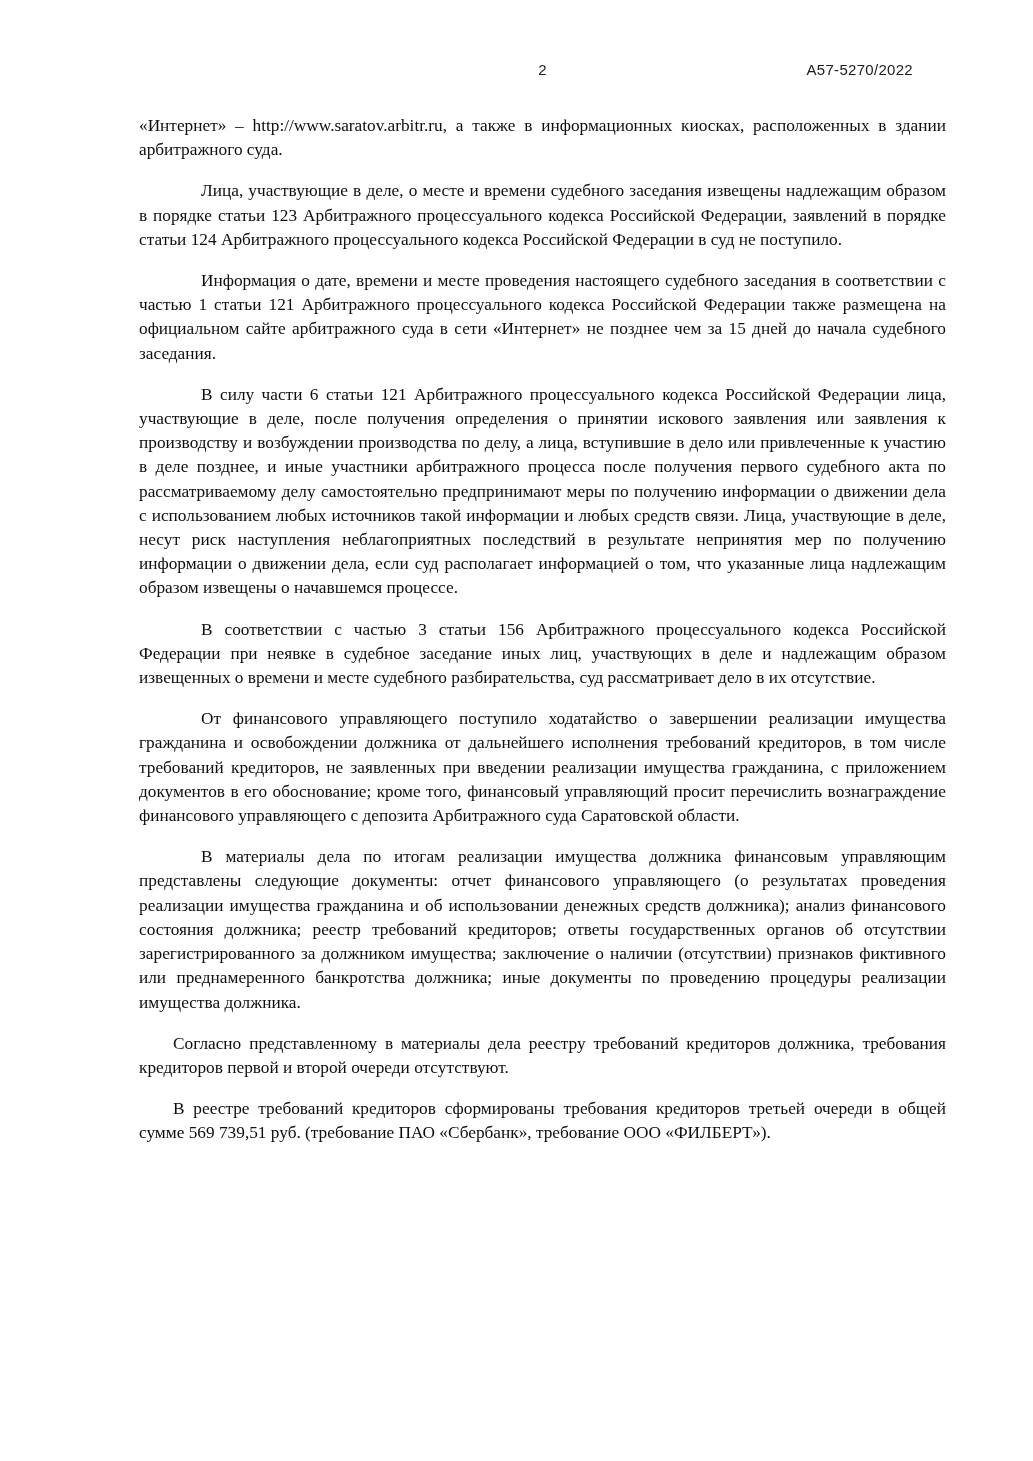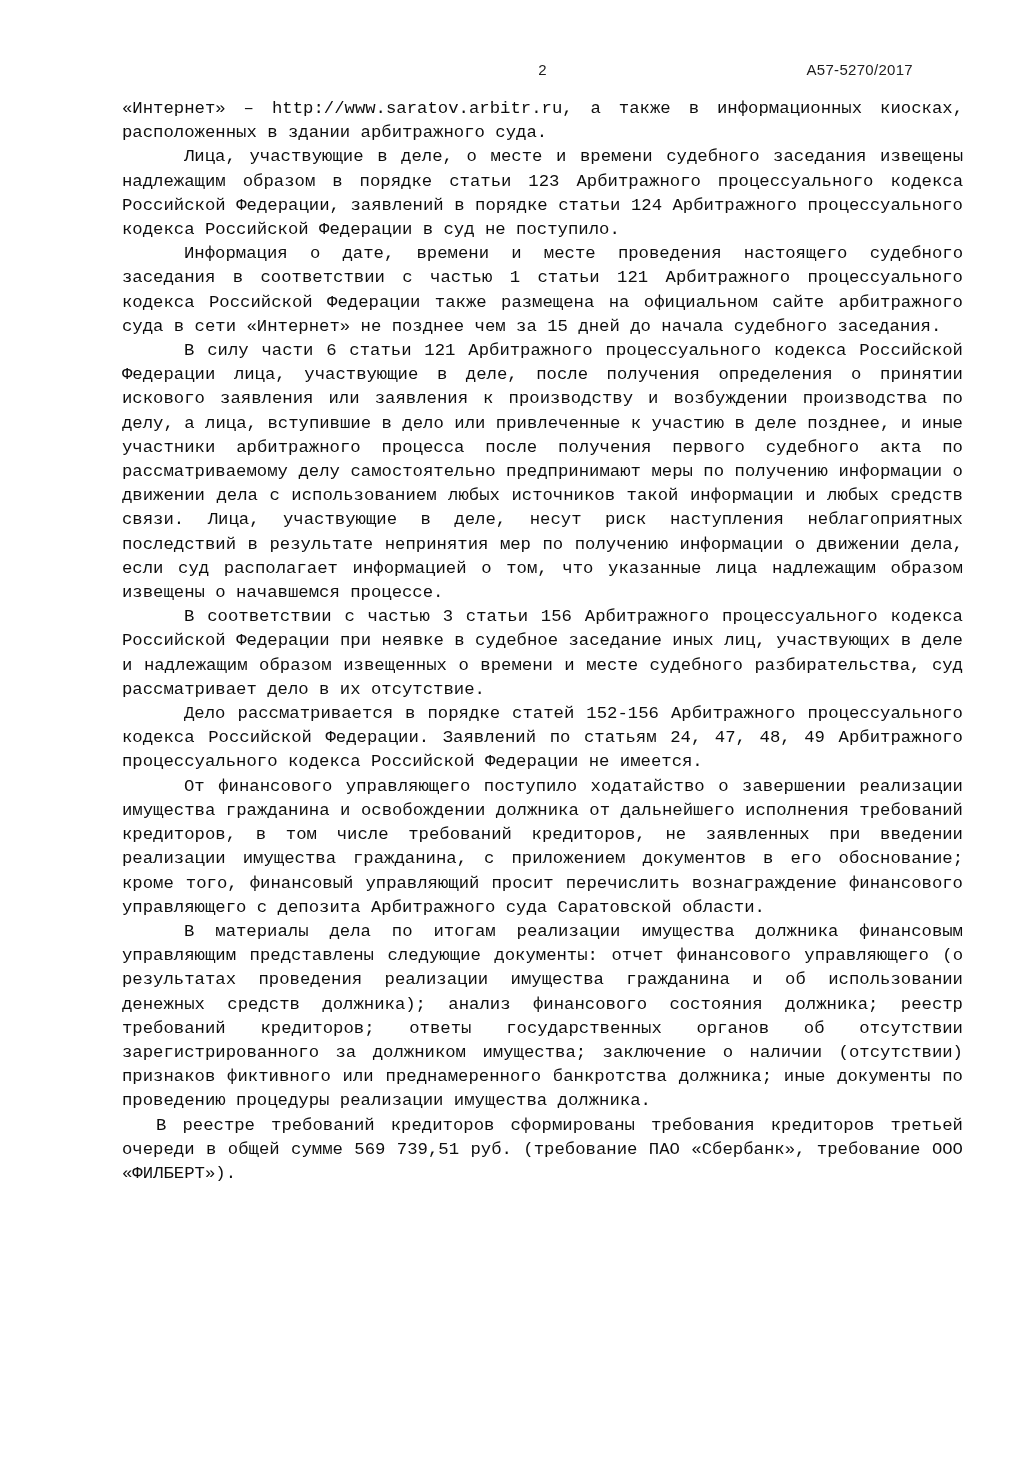--- a/index.html
+++ b/index.html
@@ -43,43 +43,42 @@
     position: absolute;
     top: 97px;
     left: 122px;
     width: 841px;
     font-size: 17.3px;
     line-height: 24.2px;
     text-align: justify;
     color: #0d0d0d;
   }
   .doc-body p {
-    margin: 0;
+    margin: 17px;
     padding: 0;
-    font-family: Liberation Mono, monospace;
   }
   .doc-body p.indent      { text-indent: 62px; }
   .doc-body p.no-indent   { text-indent: 0; }
   .doc-body p.small-indent{ text-indent: 34px; }
 </style>
 </head>
 <body>
 
 <div class="page">
 
   <div class="page-header">
     <span class="page-number">2</span>
-    <span class="case-number">А57-5270/2017</span>
+    <span class="case-number">А57-5270/2022</span>
   </div>
 
   <div class="doc-body">
     <p class="no-indent">«Интернет» – http://www.saratov.arbitr.ru, а также в информационных киосках, расположенных в здании арбитражного суда.</p>
     <p class="indent">Лица, участвующие в деле, о месте и времени судебного заседания извещены надлежащим образом в порядке статьи 123 Арбитражного процессуального кодекса Российской Федерации, заявлений в порядке статьи 124 Арбитражного процессуального кодекса Российской Федерации в суд не поступило.</p>
     <p class="indent">Информация о дате, времени и месте проведения настоящего судебного заседания в соответствии с частью 1 статьи 121 Арбитражного процессуального кодекса Российской Федерации также размещена на официальном сайте арбитражного суда в сети «Интернет» не позднее чем за 15 дней до начала судебного заседания.</p>
     <p class="indent">В силу части 6 статьи 121 Арбитражного процессуального кодекса Российской Федерации лица, участвующие в деле, после получения определения о принятии искового заявления или заявления к производству и возбуждении производства по делу, а лица, вступившие в дело или привлеченные к участию в деле позднее, и иные участники арбитражного процесса после получения первого судебного акта по рассматриваемому делу самостоятельно предпринимают меры по получению информации о движении дела с использованием любых источников такой информации и любых средств связи. Лица, участвующие в деле, несут риск наступления неблагоприятных последствий в результате непринятия мер по получению информации о движении дела, если суд располагает информацией о том, что указанные лица надлежащим образом извещены о начавшемся процессе.</p>
     <p class="indent">В соответствии с частью 3 статьи 156 Арбитражного процессуального кодекса Российской Федерации при неявке в судебное заседание иных лиц, участвующих в деле и надлежащим образом извещенных о времени и месте судебного разбирательства, суд рассматривает дело в их отсутствие.</p>
-    <p class="indent">Дело рассматривается в порядке статей 152-156 Арбитражного процессуального кодекса Российской Федерации. Заявлений по статьям 24, 47, 48, 49 Арбитражного процессуального кодекса Российской Федерации не имеется.</p>
     <p class="indent">От финансового управляющего поступило ходатайство о завершении реализации имущества гражданина и освобождении должника от дальнейшего исполнения требований кредиторов, в том числе требований кредиторов, не заявленных при введении реализации имущества гражданина, с приложением документов в его обоснование; кроме того, финансовый управляющий просит перечислить вознаграждение финансового управляющего с депозита Арбитражного суда Саратовской области.</p>
     <p class="indent">В материалы дела по итогам реализации имущества должника финансовым управляющим представлены следующие документы: отчет финансового управляющего (о результатах проведения реализации имущества гражданина и об использовании денежных средств должника); анализ финансового состояния должника; реестр требований кредиторов; ответы государственных органов об отсутствии зарегистрированного за должником имущества; заключение о наличии (отсутствии) признаков фиктивного или преднамеренного банкротства должника; иные документы по проведению процедуры реализации имущества должника.</p>
+    <p class="small-indent">Согласно представленному в материалы дела реестру требований кредиторов должника, требования кредиторов первой и второй очереди отсутствуют.</p>
     <p class="small-indent">В реестре требований кредиторов сформированы требования кредиторов третьей очереди в общей сумме 569 739,51 руб. (требование ПАО «Сбербанк», требование ООО «ФИЛБЕРТ»).</p>
   </div>
 
 </div>
 
 </body></html>

